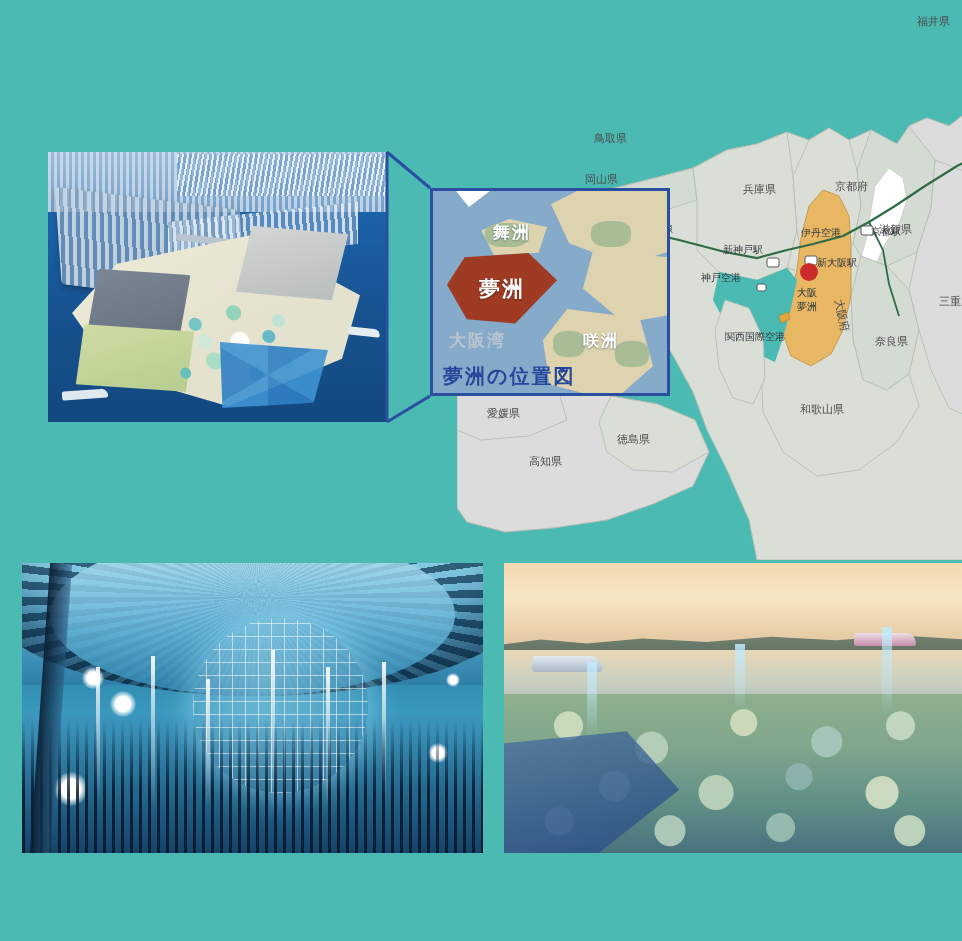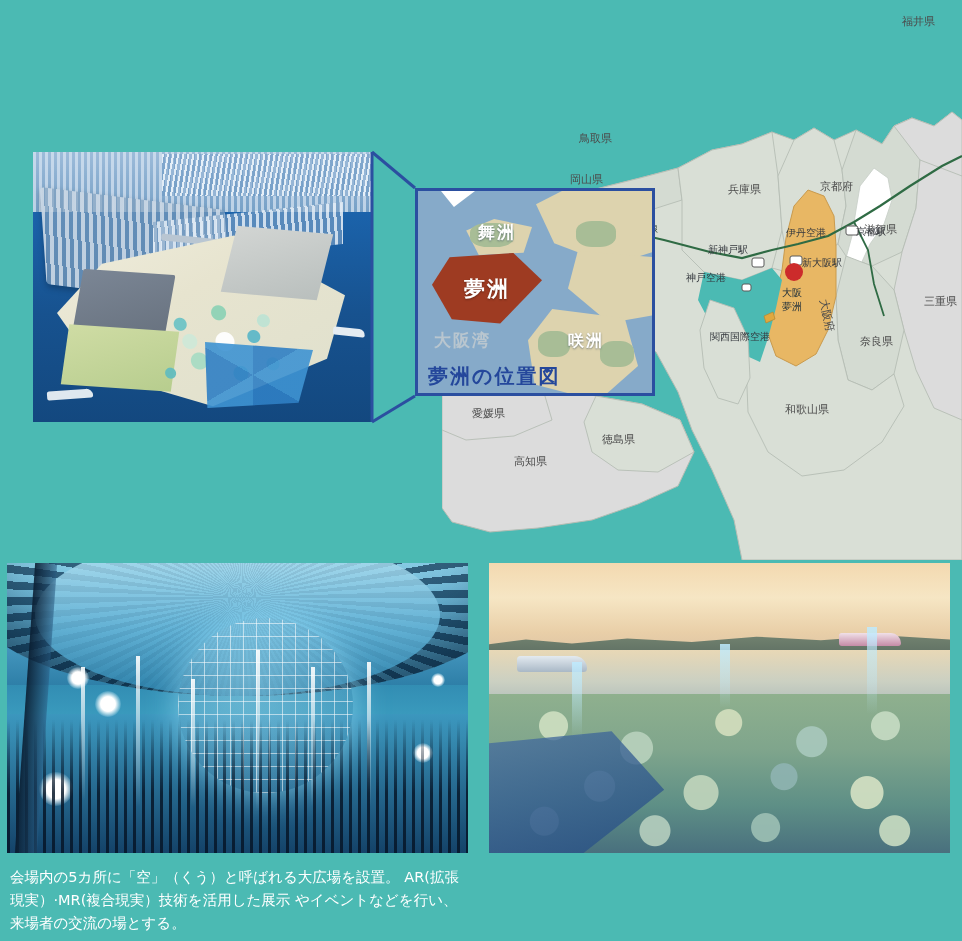--- a/index.html
+++ b/index.html
@@ -2,21 +2,21 @@
 <html><head>
 <meta charset="utf-8">
 <style>
   html,body{margin:0;padding:0;}
   body{
     width:962px;height:941px;
     background:#4bbab3;
     font-family:"Liberation Sans","DejaVu Sans",sans-serif;
     overflow:hidden;position:relative;
   }
-  .page{position:absolute;inset:0;}
+  .page{position:absolute;inset:0;margin-left:15px;}
 
   
   .region-map{position:absolute;left:442px;top:0px;width:520px;height:560px;overflow:hidden;}
   .region-map svg{position:absolute;left:0;top:0;}
   .pref-label{font-size:11px;fill:#4c4c4c;font-family:"DejaVu Sans",sans-serif;}
   .stn-label{font-size:10px;fill:#33373d;font-family:"DejaVu Sans",sans-serif;}
   .osaka-label{font-size:10px;fill:#20303a;font-family:"DejaVu Sans",sans-serif;}
   .shin-label{font-size:10px;fill:#2a3a30;font-family:"DejaVu Sans",sans-serif;}
 
   
@@ -332,15 +332,14 @@
     <div class="pr-site"></div>
     <div class="pr-dots"></div>
     <div class="pr-water"></div>
     <div class="pr-ship" style="left:6%;top:32%;width:70px;height:16px;"></div>
     <div class="pr-ship" style="left:76%;top:24%;width:62px;height:13px;background:linear-gradient(180deg,#f0e0e8,#c58ba6);"></div>
     <div class="pr-beam" style="left:18%;top:34%;height:26%;"></div>
     <div class="pr-beam" style="left:50%;top:28%;height:22%;"></div>
     <div class="pr-beam" style="left:82%;top:22%;height:30%;"></div>
   </div>
 
-  <div class="caption cap-left">会場内の5カ所に「空」（くう）と呼ばれる大広場を設置。 AR(拡張現実）·MR(複合現実）技術を活用した展示 やイベントなどを行い、来場者の交流の場とする。</div>
 
 </div>
 
 </body></html>

